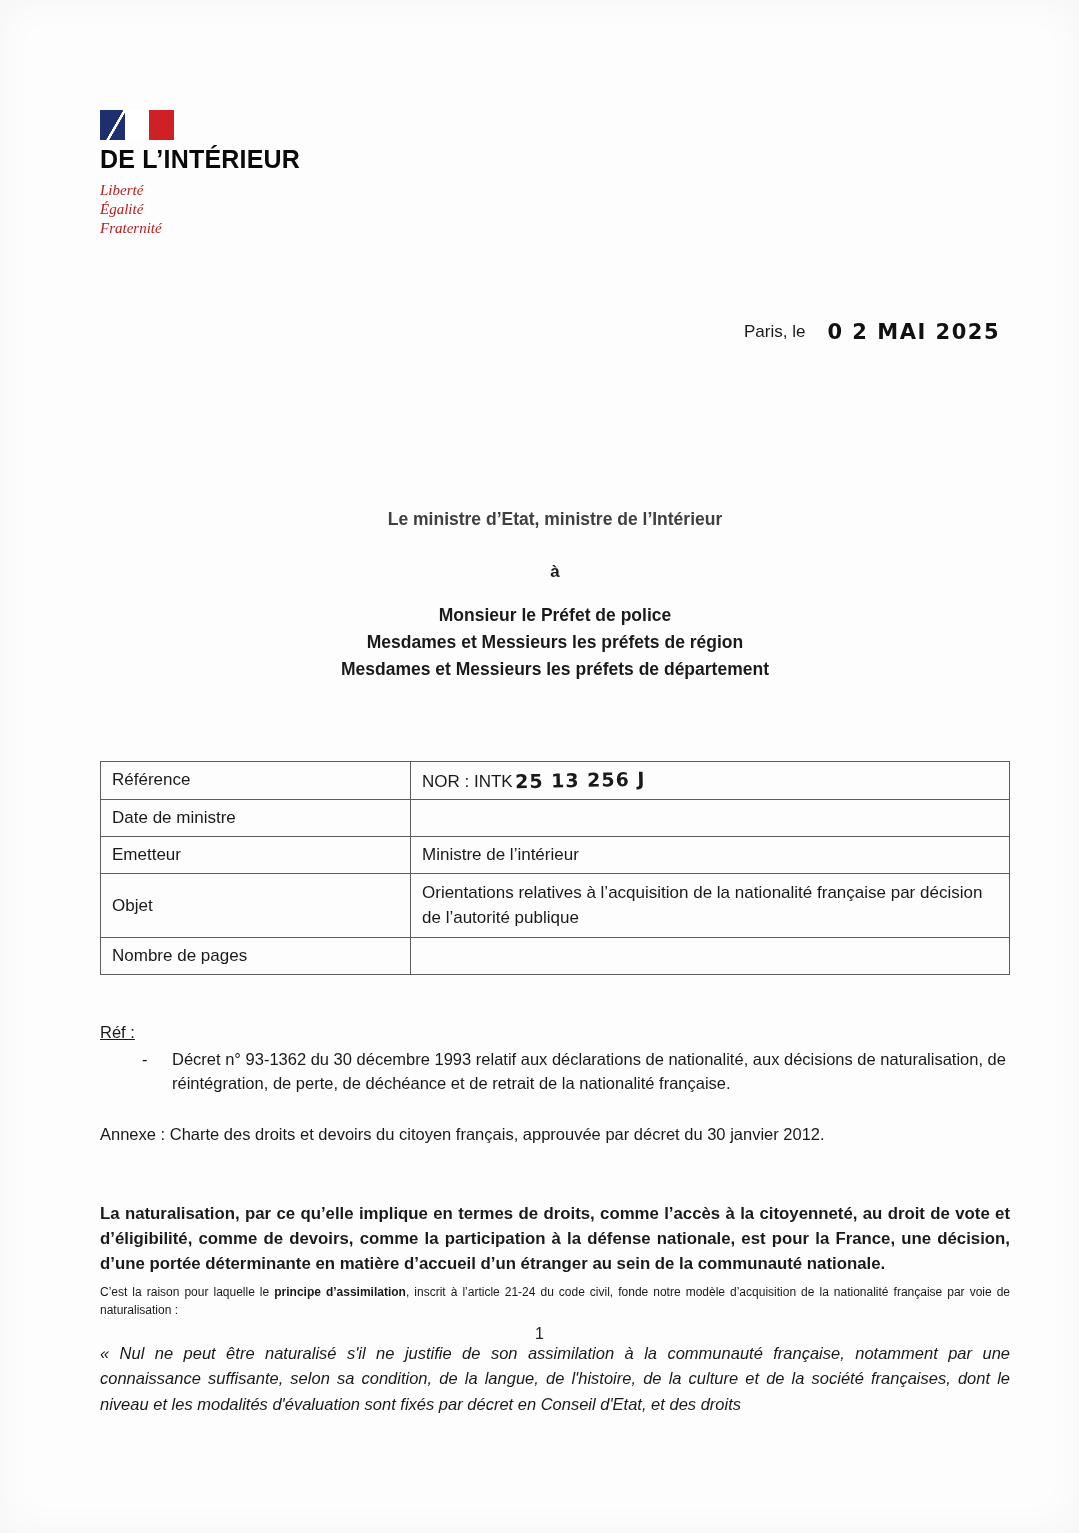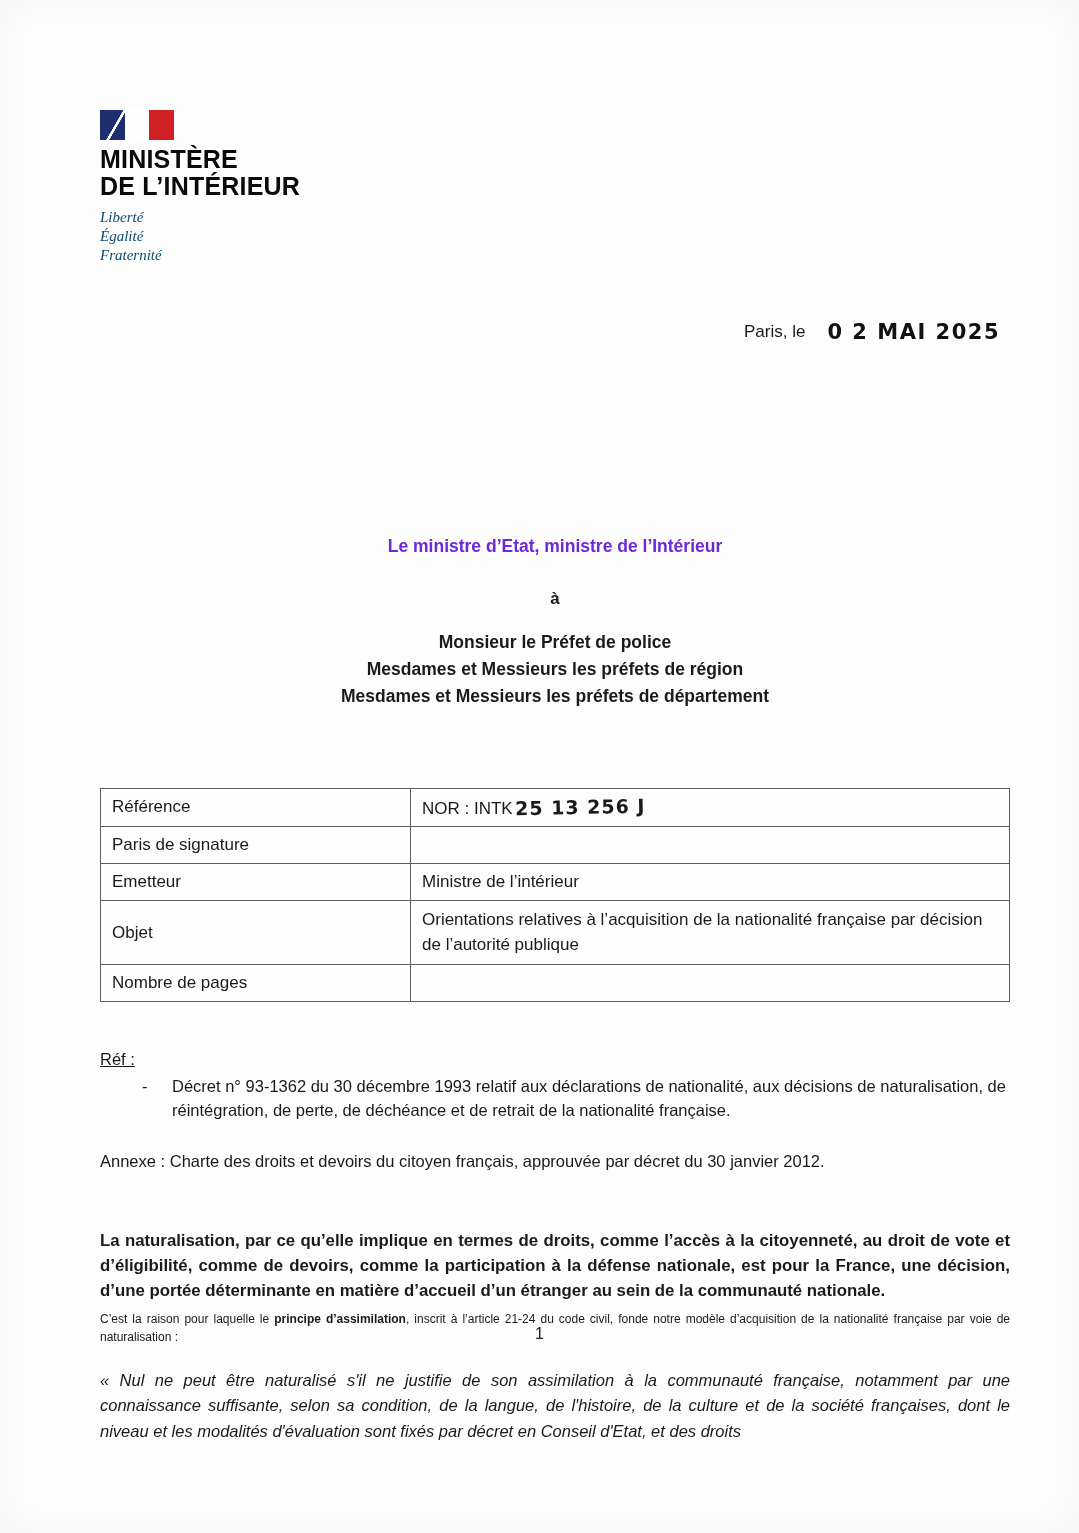--- a/index.html
+++ b/index.html
@@ -68,21 +68,21 @@
     line-height: 1.08;
     letter-spacing: 0.2px;
     color: #0a0a0a;
   }
   .devise {
     margin-top: 8px;
     font-family: "Liberation Serif", serif;
     font-style: italic;
     font-size: 15px;
     line-height: 1.28;
-    color: #0c4a6e;
+    color: #b91c1c;
   }
 
   
   .dateline {
     position: absolute;
     right: 10px;
     top: 210px;
     display: flex;
     align-items: center;
     gap: 22px;
@@ -100,21 +100,21 @@
   }
 
   
   .addressing {
     margin-top: 270px;
     text-align: center;
   }
   .addressing .from {
     font-weight: bold;
     font-size: 17.5px;
-    color: #6d28d9;
+    color: #404040;
   }
   .addressing .a {
     margin-top: 32px;
     font-weight: bold;
     font-size: 17px;
   }
   .addressing .to {
     margin-top: 20px;
     font-weight: bold;
     font-size: 17.5px;
@@ -224,21 +224,20 @@
 
     <div class="letterhead">
       <div class="flag">
         <div class="bar blue">
             <div class="swoosh"></div>
           </div>
         <div class="bar white"></div>
         <div class="bar red"></div>
       </div>
       <div class="ministry-name">
-        <div>MINISTÈRE</div>
         <div>DE L’INTÉRIEUR</div>
       </div>
       <div class="devise">
         <div>Liberté</div>
         <div>Égalité</div>
         <div>Fraternité</div>
       </div>
     </div>
 
     <div class="dateline">
@@ -258,21 +257,21 @@
 
     <table class="meta">
       <tbody>
         <tr>
           <td class="key">Référence</td>
           <td class="val">
             <span>NOR : INTK</span><span class="nor-hand">25 13 256 J</span>
           </td>
         </tr>
         <tr>
-          <td class="key">Paris de signature</td>
+          <td class="key">Date de ministre</td>
           <td class="val"></td>
         </tr>
         <tr>
           <td class="key">Emetteur</td>
           <td class="val">Ministre de l’intérieur</td>
         </tr>
         <tr>
           <td class="key">Objet</td>
           <td class="val two-line">Orientations relatives à l’acquisition de la nationalité française par décision de l’autorité publique</td>
         </tr>

